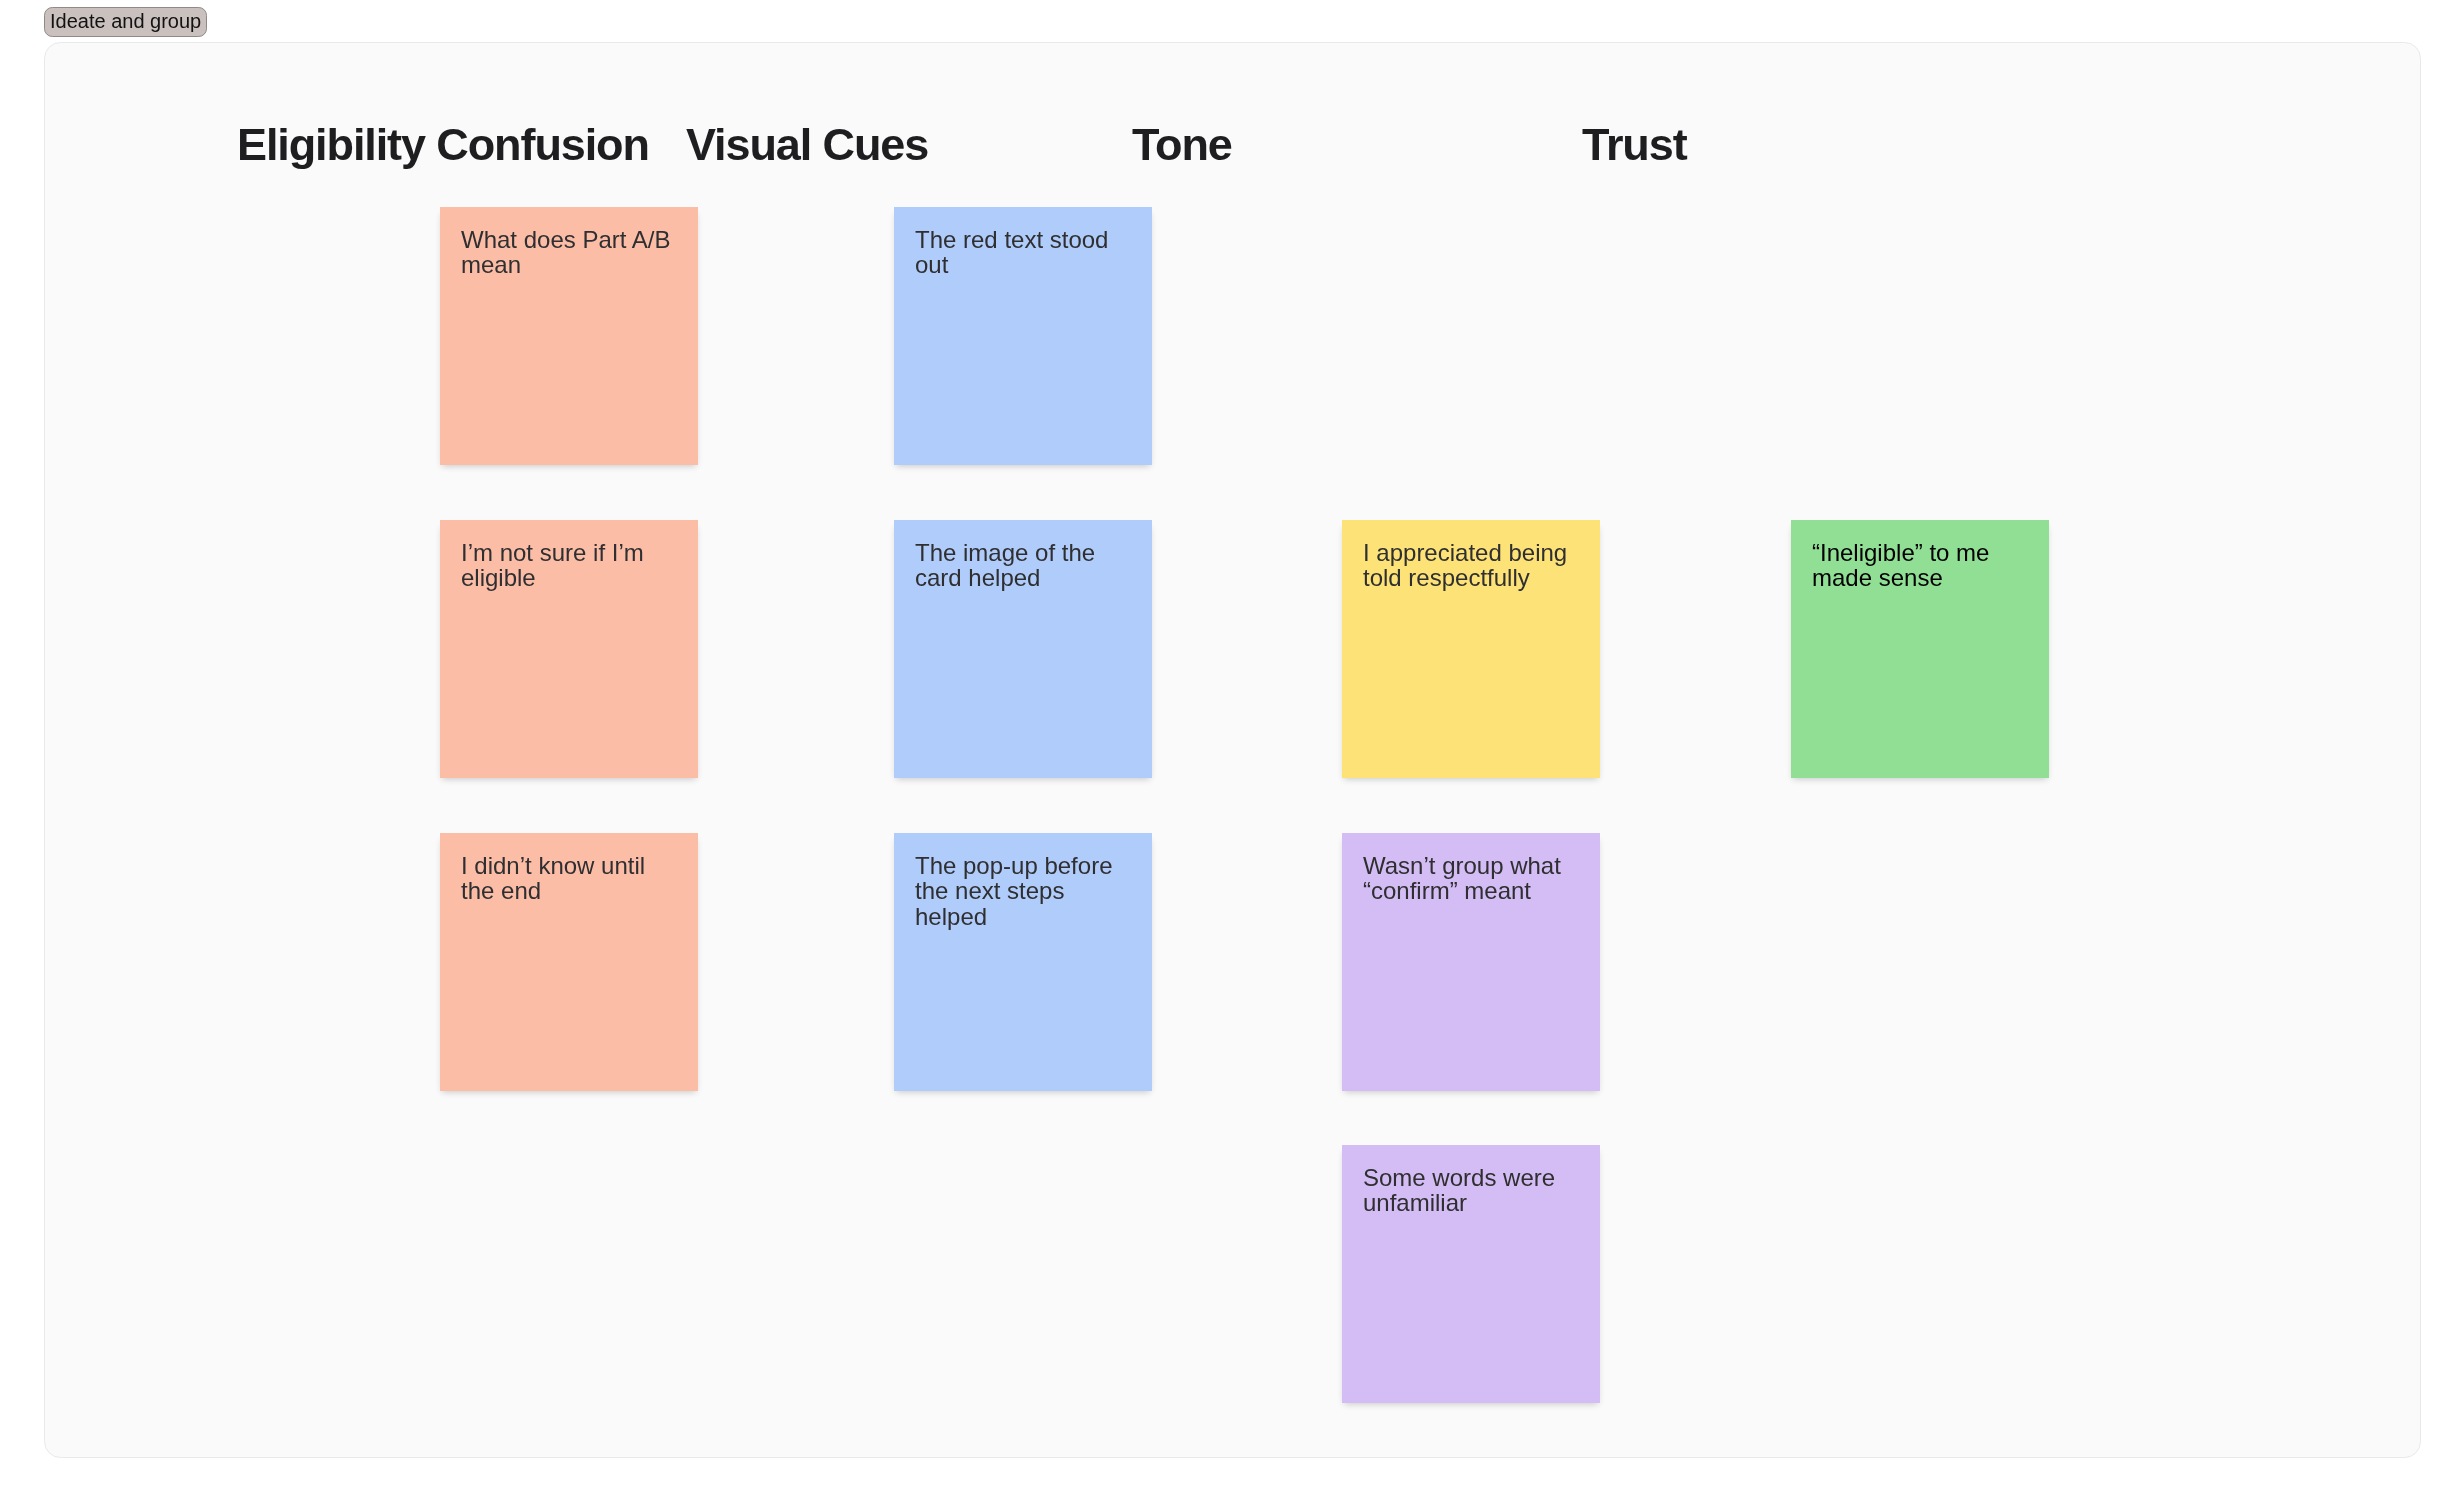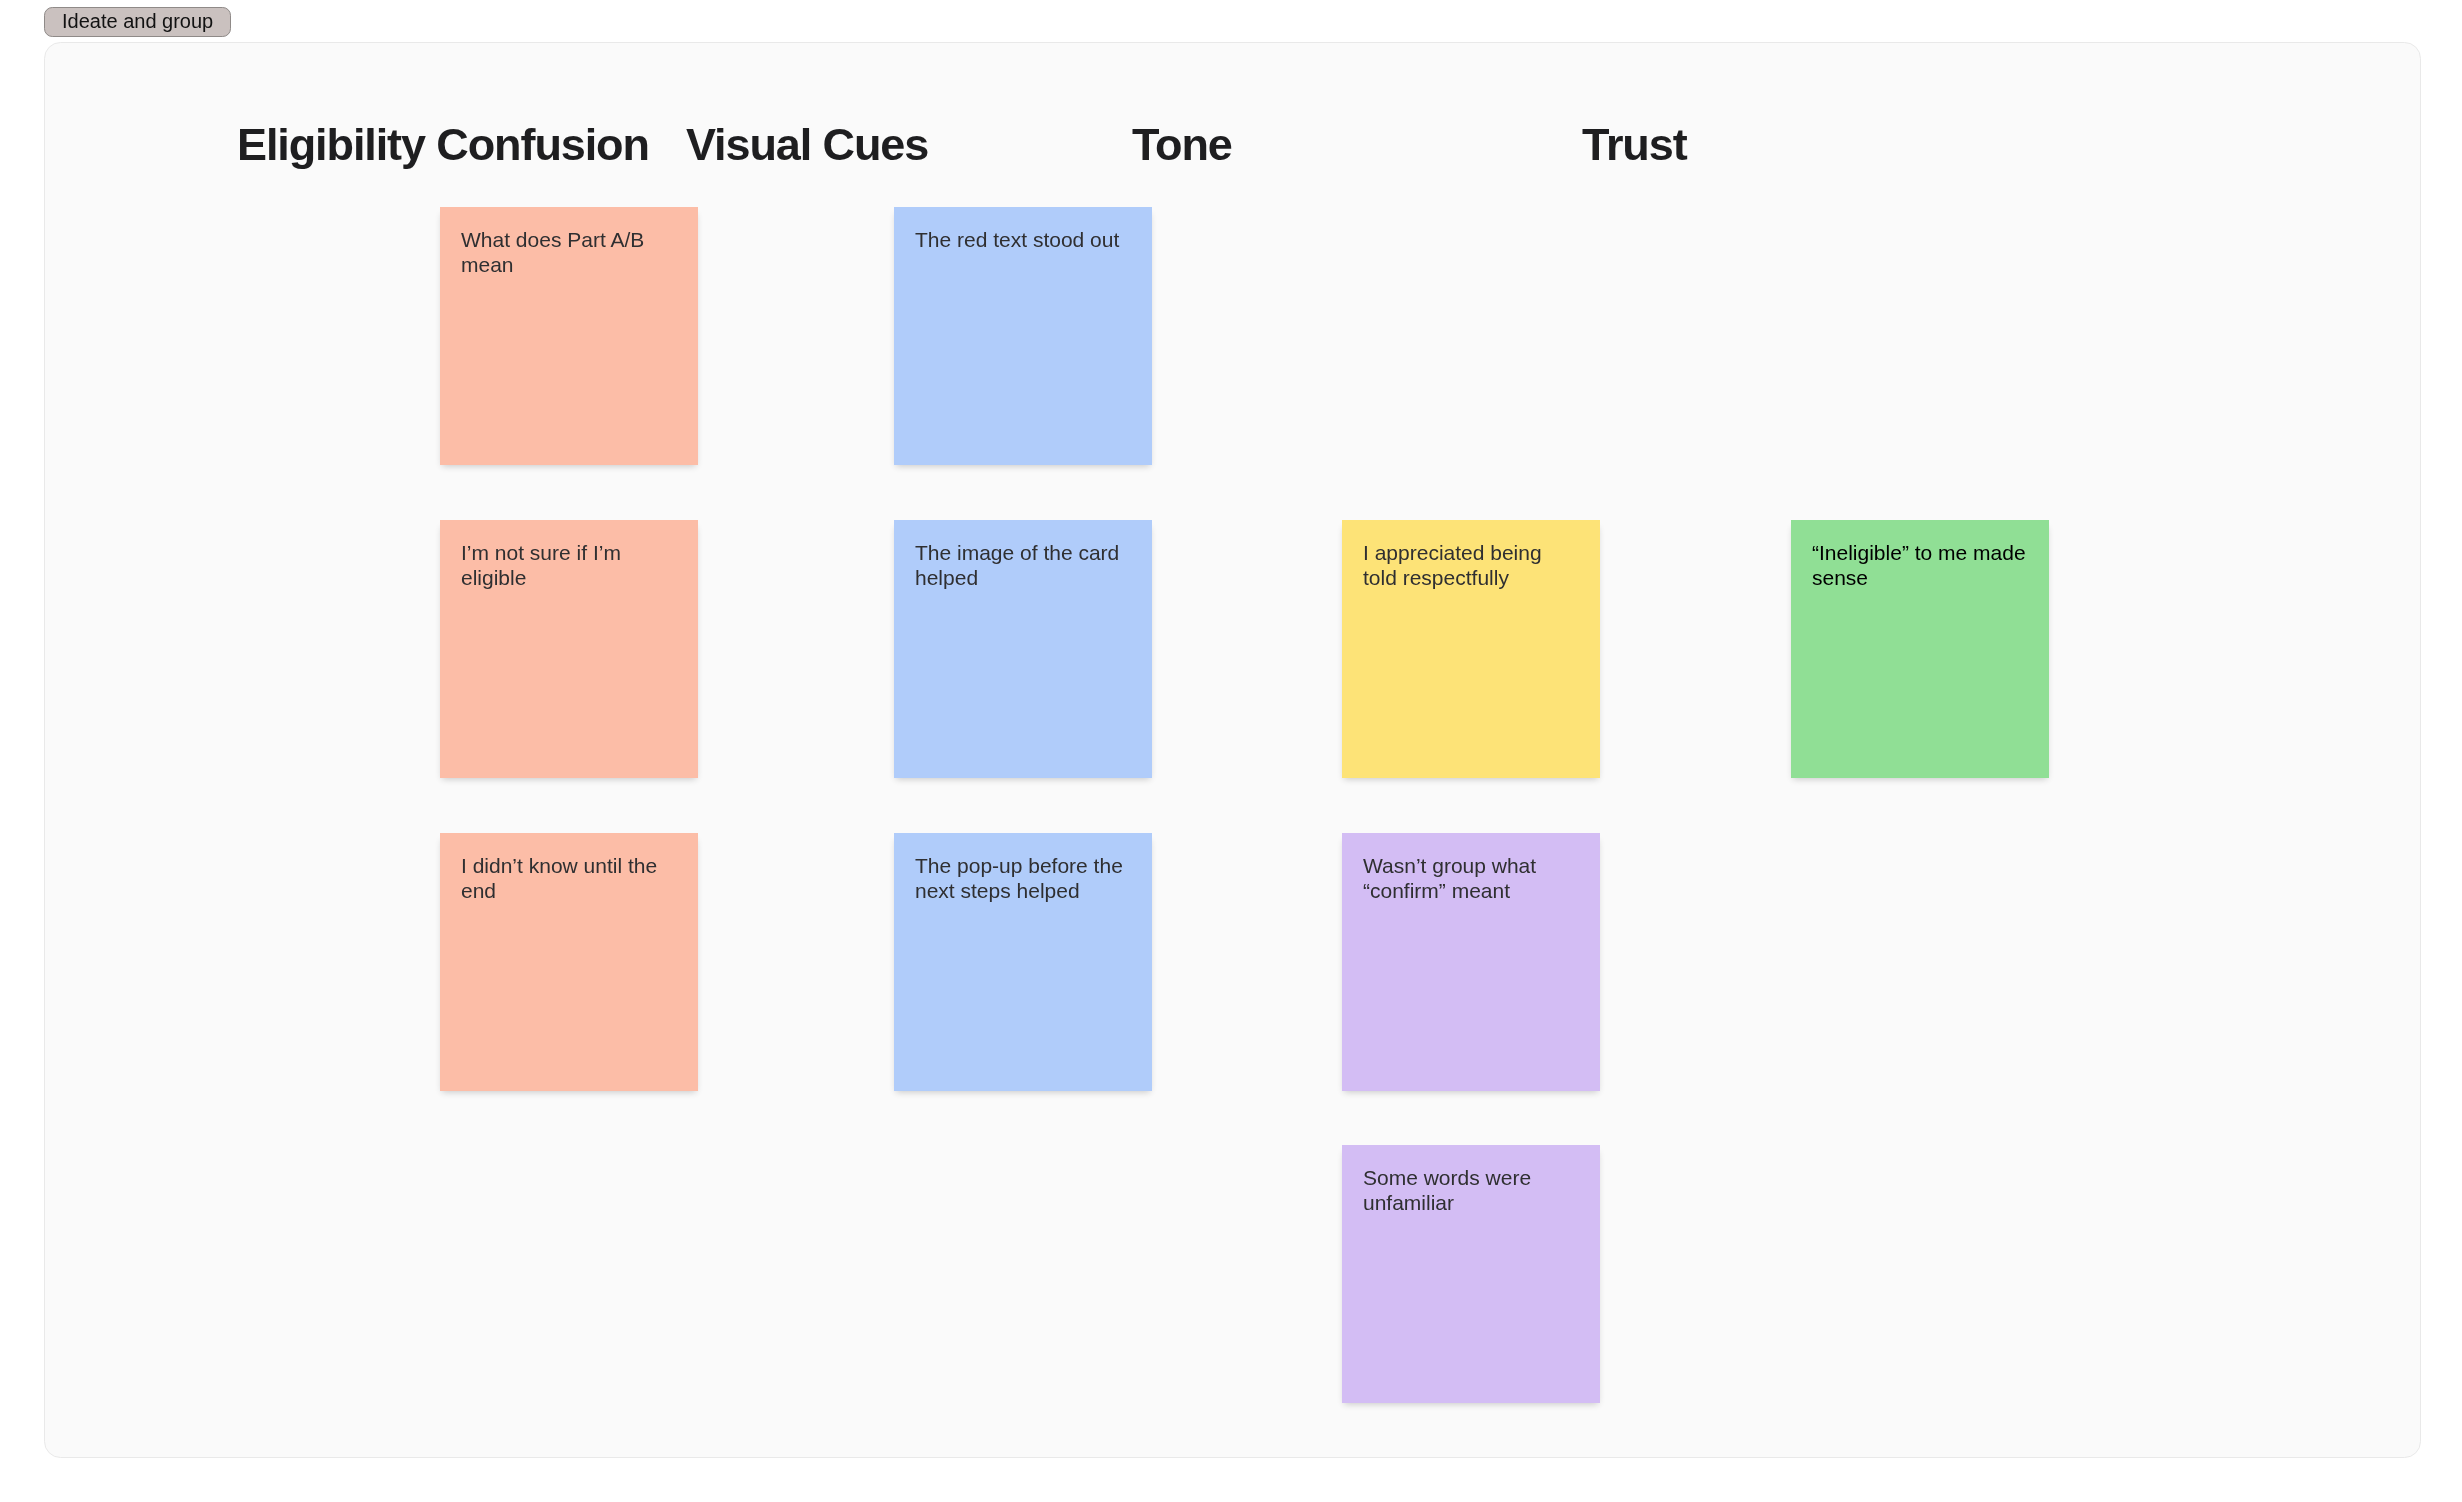--- a/index.html
+++ b/index.html
@@ -15,21 +15,21 @@
     position: absolute;
     inset: 0;
     width: 2462px;
     height: 1503px;
   }
   .tag-button {
     position: absolute;
     left: 44px;
     top: 6.8px;
     height: 30px;
-    padding: 0 17px;
+    padding: 0 5px;
     border-radius: 8.3px;
     border: 1.5px solid #8f8a88;
     background: #cac1bf;
     color: #121212;
     font-size: 20px;
     line-height: 27px;
     font-family: "Liberation Sans", sans-serif;
     cursor: pointer;
     white-space: nowrap;
   }
@@ -51,21 +51,21 @@
     font-weight: 700;
     letter-spacing: -1.1px;
     color: #1e1e20;
     font-family: "Liberation Sans", sans-serif;
   }
   .note {
     position: absolute;
     width: 258px;
     height: 258px;
     padding: 19.5px 21px;
-    font-size: 21px;
+    font-size: 24px;
     line-height: 25.5px;
     color: #2f2f31;
     box-shadow: 0 4.5px 6.8px -2.3px rgba(0,0,0,0.20);
     overflow: hidden;
     cursor: pointer;
     word-wrap: break-word;
   }
 </style>
 </head>
 <body>

